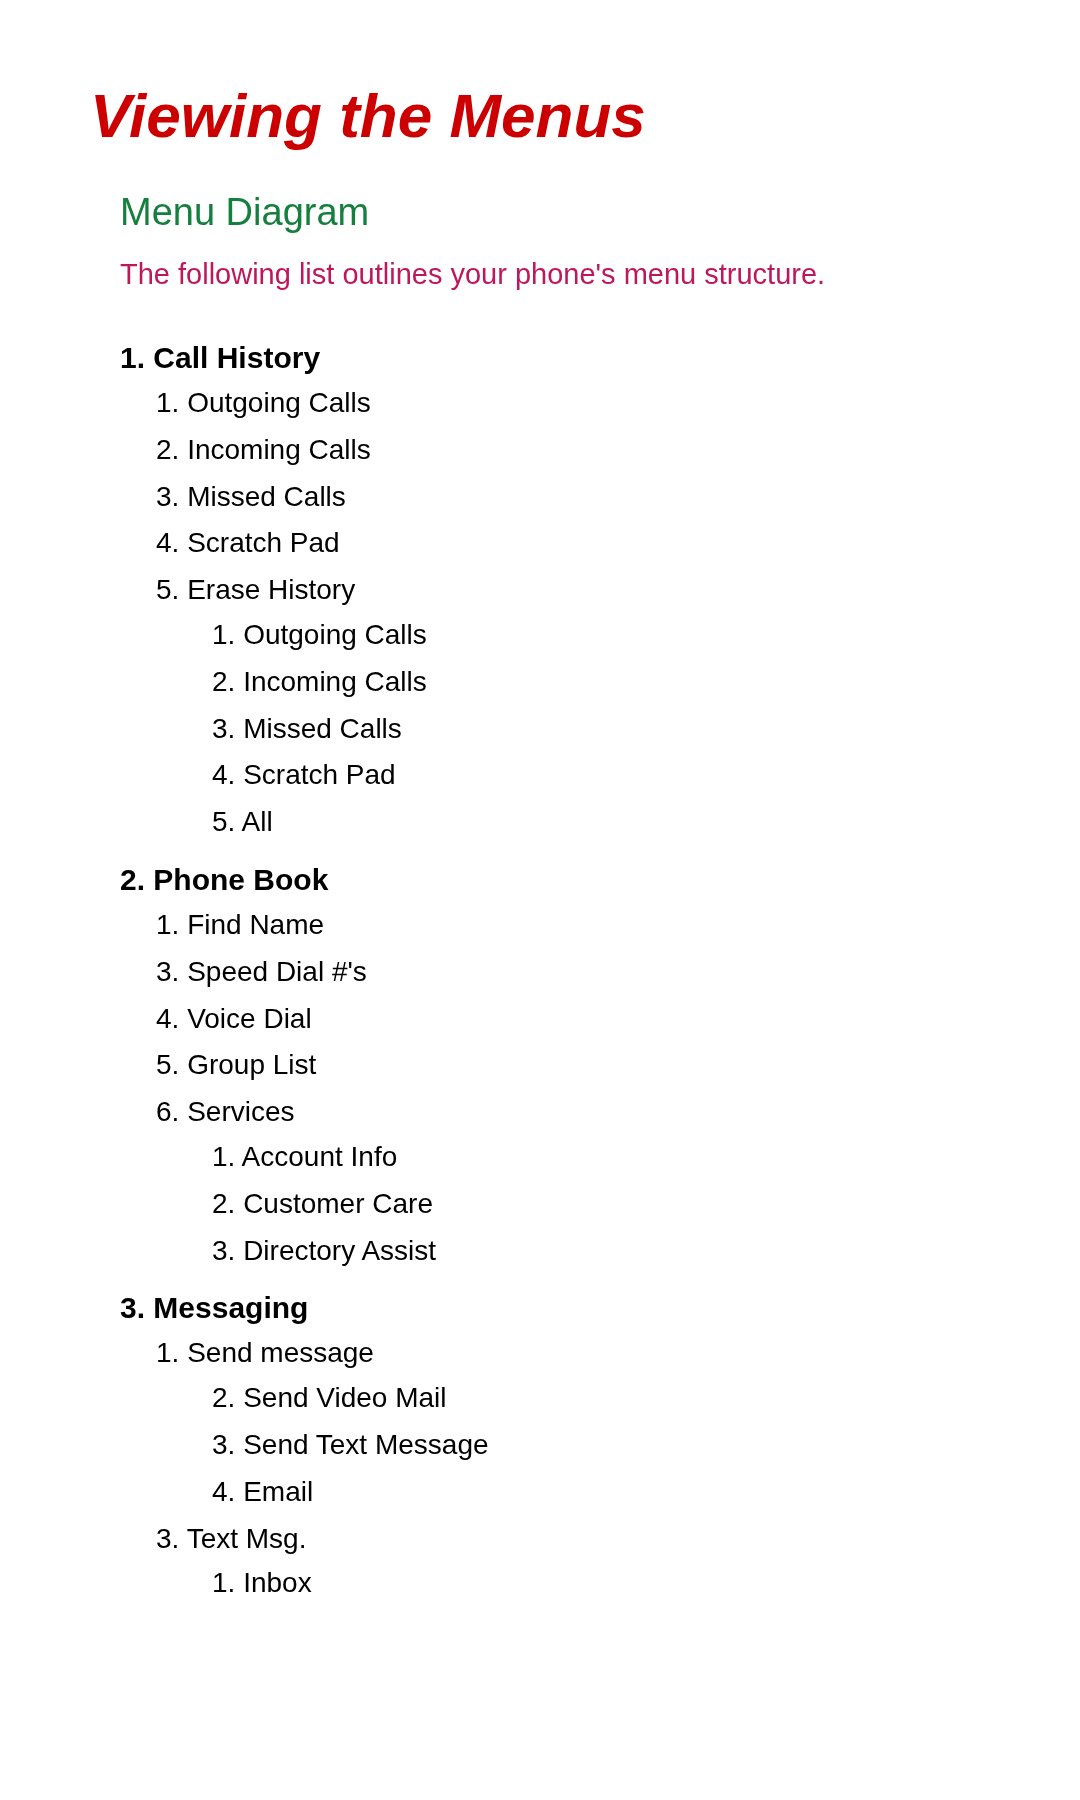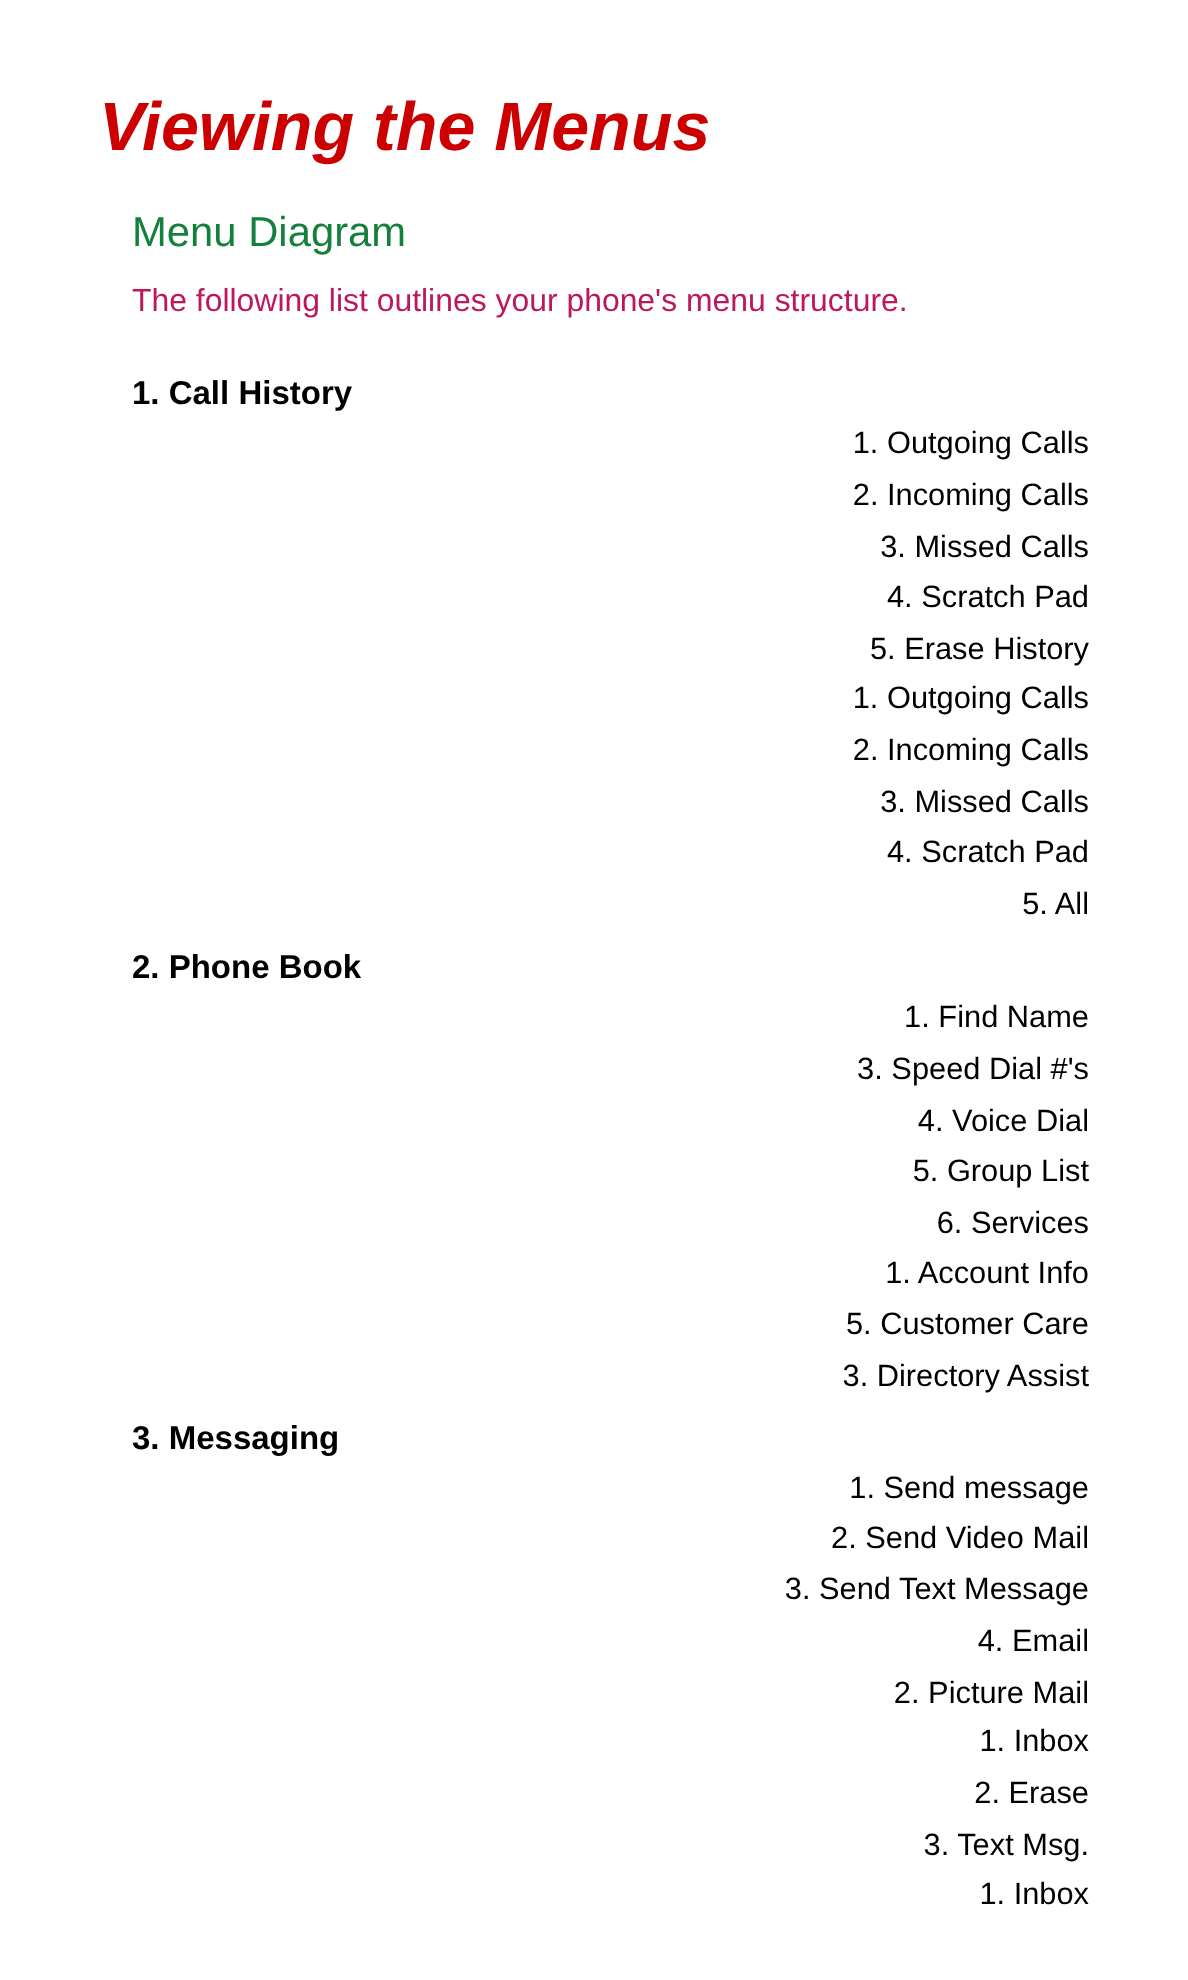--- a/index.html
+++ b/index.html
@@ -62,21 +62,20 @@
 
     .level2-list {
       list-style: none;
       margin-left: 36px;
     }
 
     .level2-list li {
       font-size: 28px;
       margin-bottom: 2px;
       line-height: 1.6;
-      text-align: right;
     }
 
     .level3-list {
       list-style: none;
       margin-left: 56px;
     }
 
     .level3-list li {
       font-size: 28px;
       margin-bottom: 2px;
@@ -110,36 +109,32 @@
       </div>
       <div class="level1-item">
         <div class="level1-header">2.  Phone Book</div>
         <ul class="level2-list">
           <li>1.  Find Name</li>
           <li>3.  Speed Dial #'s</li>
           <li>4.  Voice Dial</li>
           <li>5.  Group List</li>
           <li>6.  Services<ul class="level3-list">
               <li>1.  Account Info</li>
-              <li>5.  Customer Care</li>
+              <li>2.  Customer Care</li>
               <li>3.  Directory Assist</li>
             </ul></li>
         </ul>
       </div>
       <div class="level1-item">
         <div class="level1-header">3.  Messaging</div>
         <ul class="level2-list">
           <li>1.  Send message<ul class="level3-list">
               <li>2.  Send Video Mail</li>
               <li>3.  Send Text Message</li>
               <li>4.  Email</li>
             </ul></li>
-          <li>2.  Picture Mail<ul class="level3-list">
-              <li>1.  Inbox</li>
-              <li>2.  Erase</li>
-            </ul></li>
           <li>3.  Text Msg.<ul class="level3-list">
               <li>1.  Inbox</li>
             </ul></li>
         </ul>
       </div>
     </div>
 </div>
 
 </body></html>

